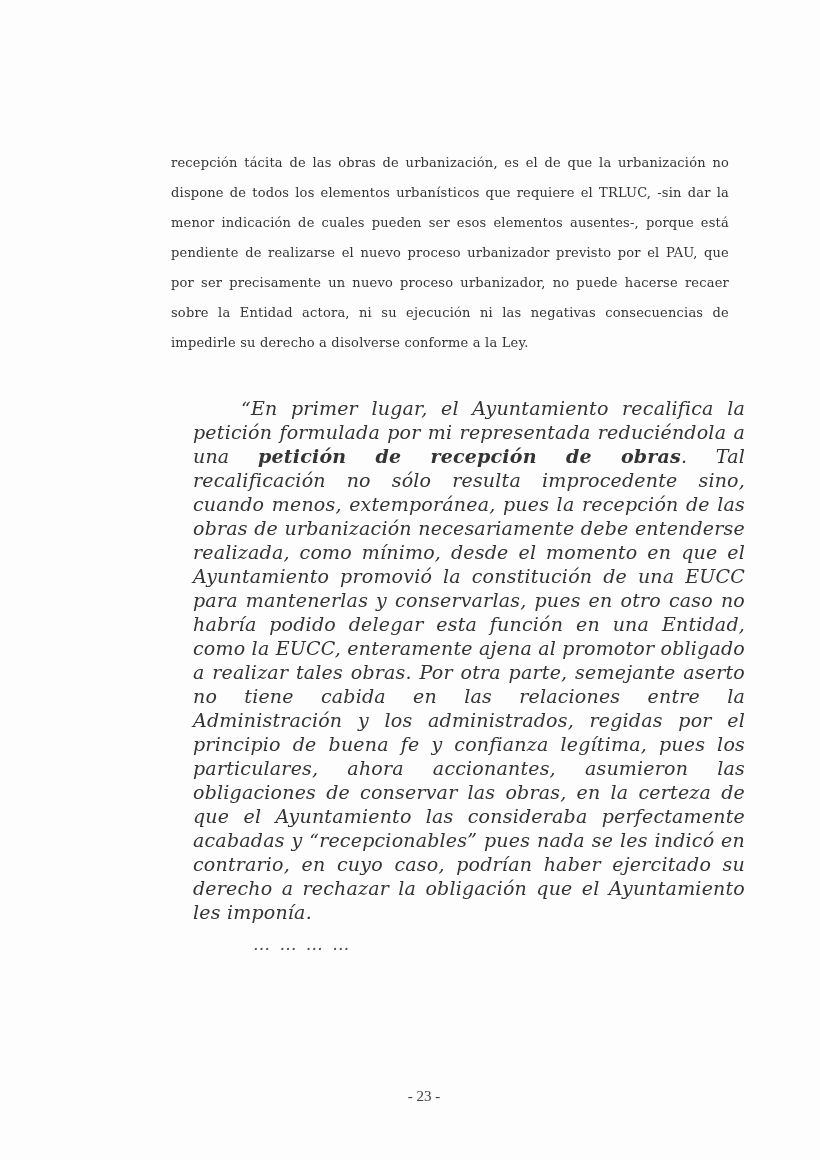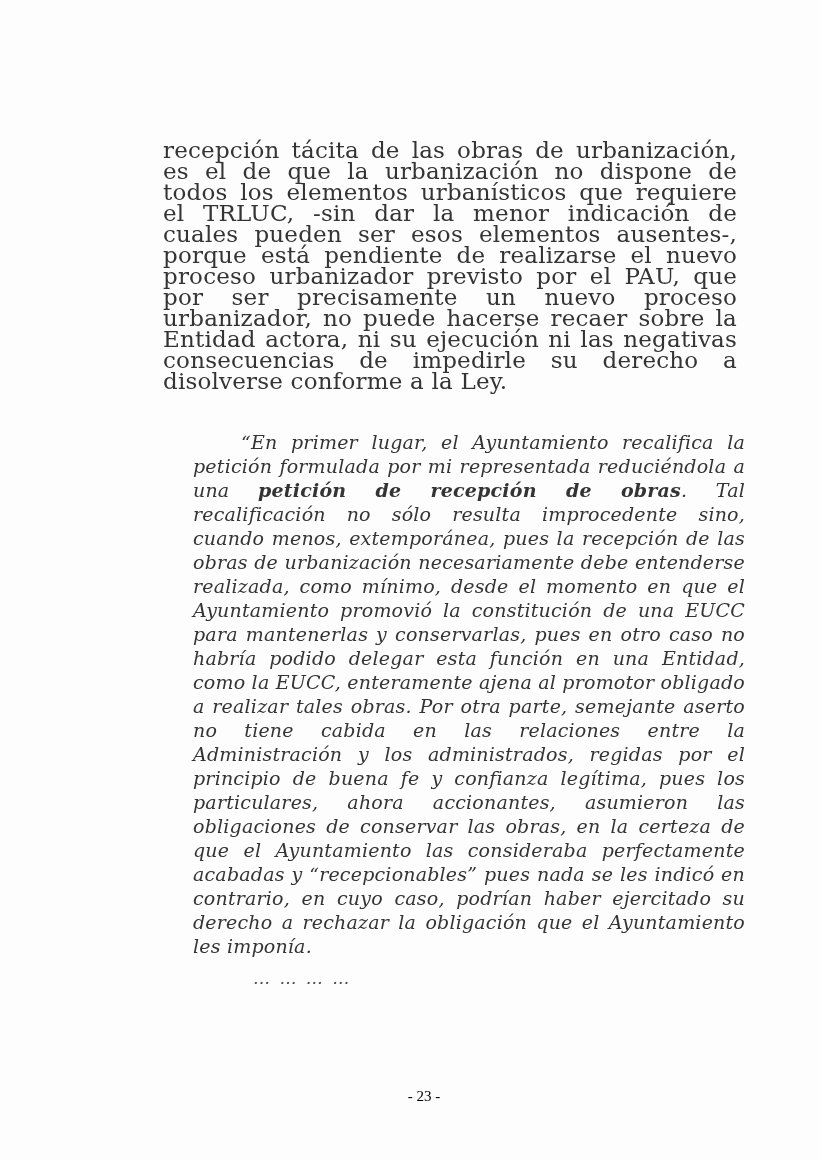--- a/index.html
+++ b/index.html
@@ -16,24 +16,24 @@
     font-family: "DejaVu Serif", serif;
     color: #343434;
   }
   .content {
     position: absolute;
     left: 155px;
     top: 132px;
     width: 590px;
   }
   .para {
-    font-size: 23px;
-    line-height: 21px;
+    font-size: 13px;
+    line-height: 30px;
     text-align: justify;
-    margin: 8px;
+    margin: 16px;
     letter-spacing: 0.2px;
   }
   .para-1 { margin-bottom: 38px; }
   .para-2 { margin-bottom: 28px; text-indent: 46px; }
   .quote {
     font-size: 19px;
     line-height: 24px;
     text-align: justify;
     margin: 0 0 0 38px;
     text-indent: 48px;
@@ -50,21 +50,21 @@
     color: #4a4a4a;
   }
   .footer {
     position: absolute;
     left: 0;
     right: 0;
     top: 1088px;
     text-align: center;
     font-family: "Liberation Serif", serif;
     font-size: 15px;
-    color: #000000;
+    color: #404040;
     padding-left: 28px;
   }
 </style>
 </head>
 <body>
 
 <div class="page">
   <div class="content">
 
     <p class="para para-1">recepción tácita de las obras de urbanización, es el de que la urbanización no dispone de todos los elementos urbanísticos que requiere el TRLUC, -sin dar la menor indicación de cuales pueden ser esos elementos ausentes-, porque está pendiente de realizarse el nuevo proceso urbanizador previsto por el PAU, que por ser precisamente un nuevo proceso urbanizador, no puede hacerse recaer sobre la Entidad actora, ni su ejecución ni las negativas consecuencias de impedirle su derecho a disolverse conforme a la Ley.</p>

